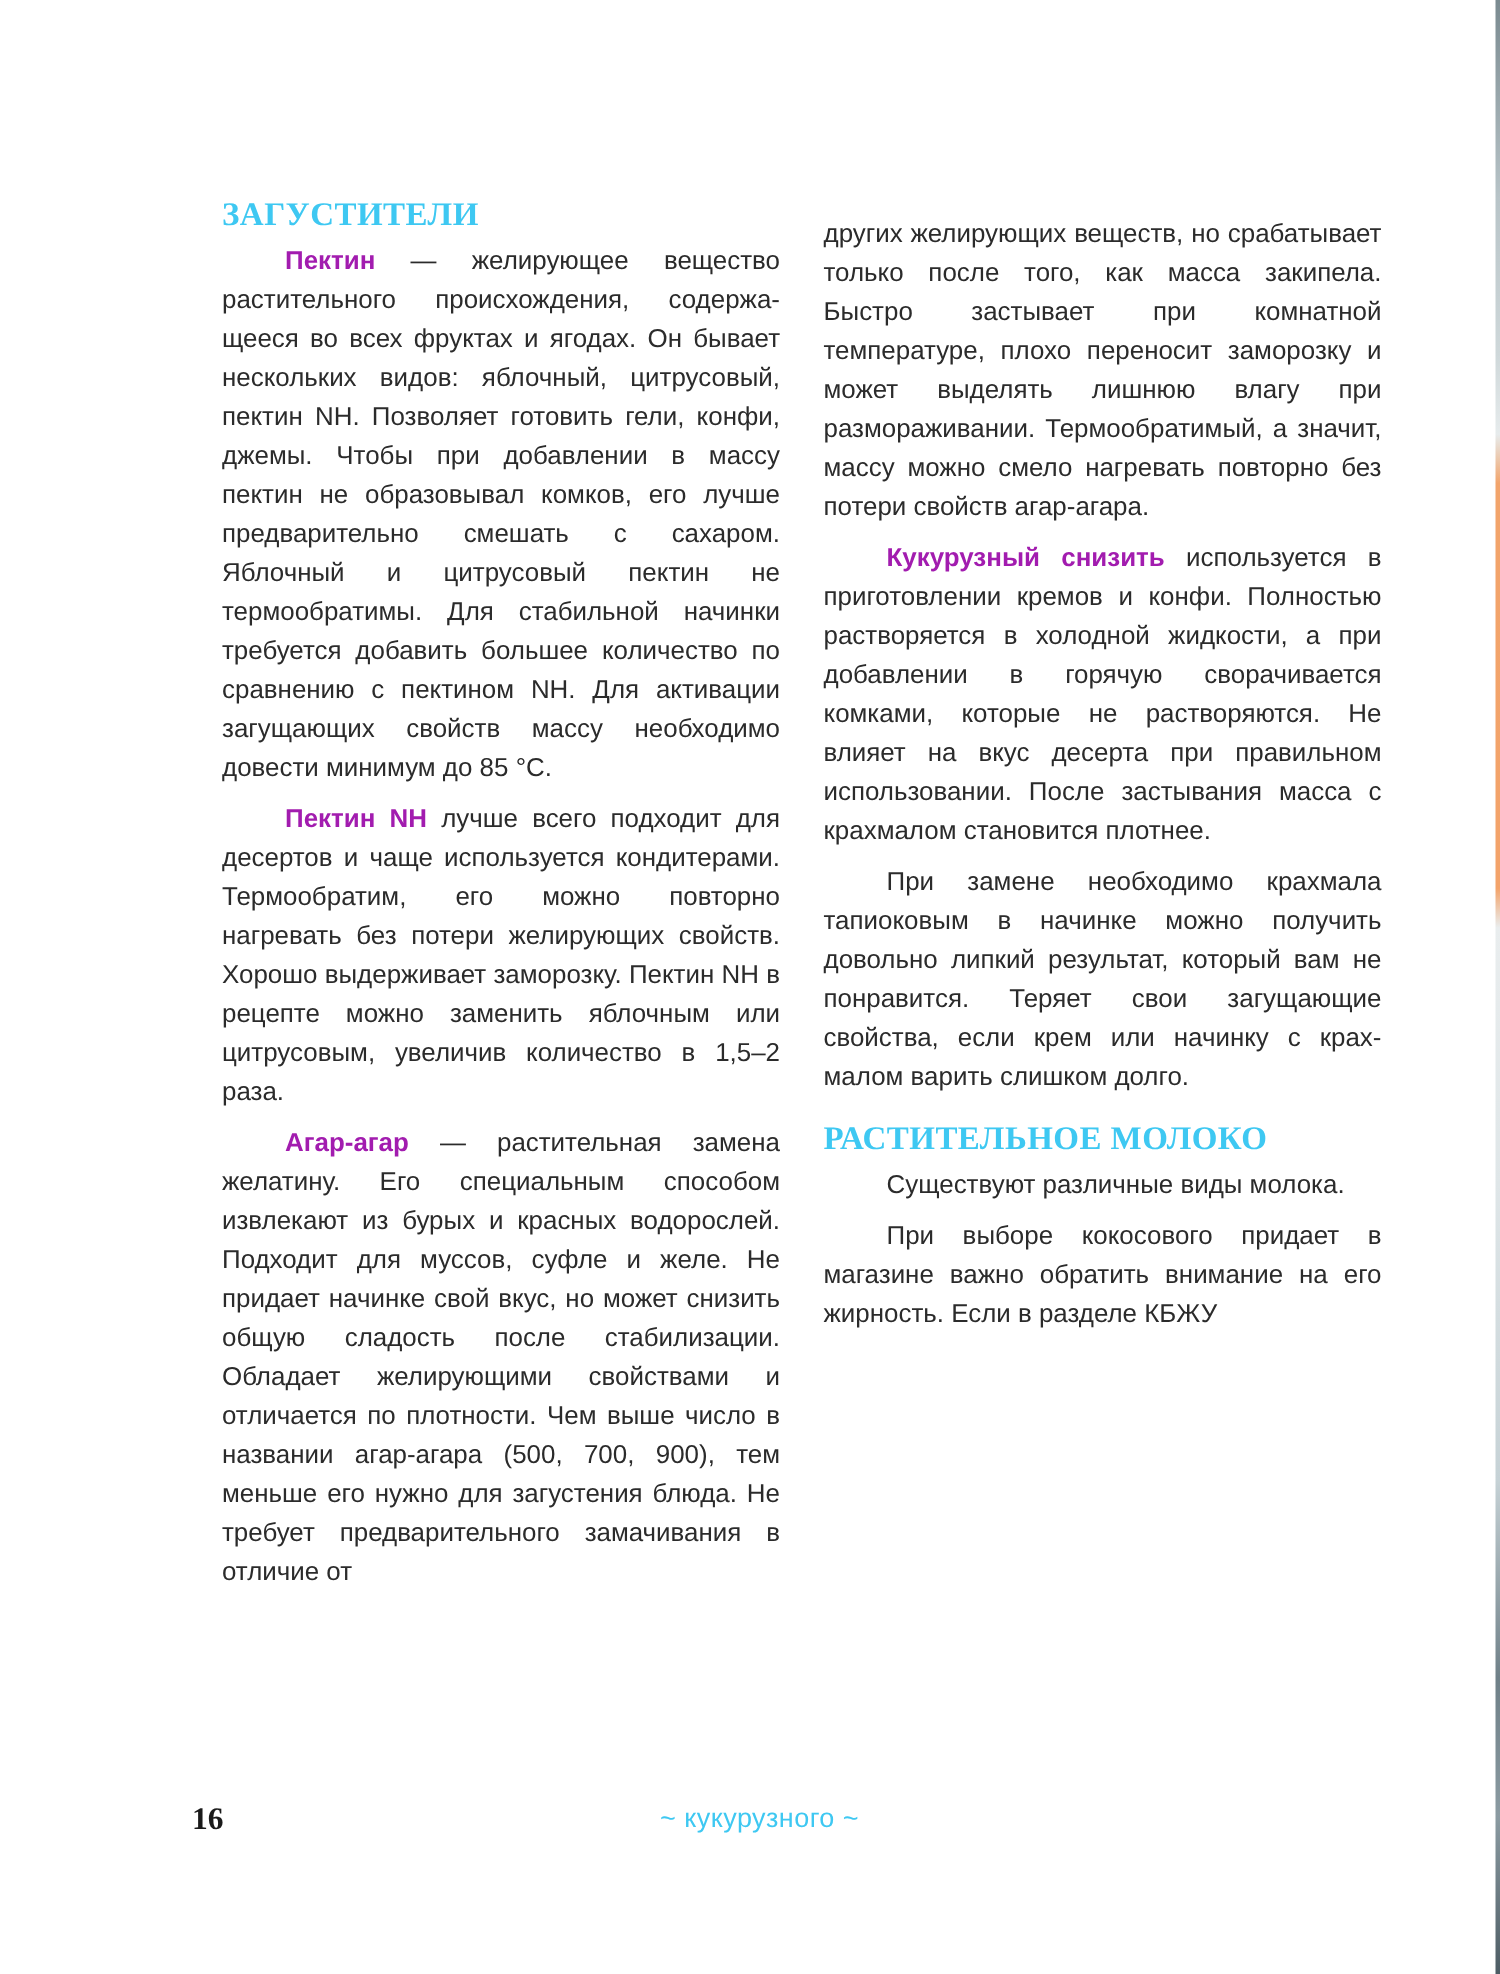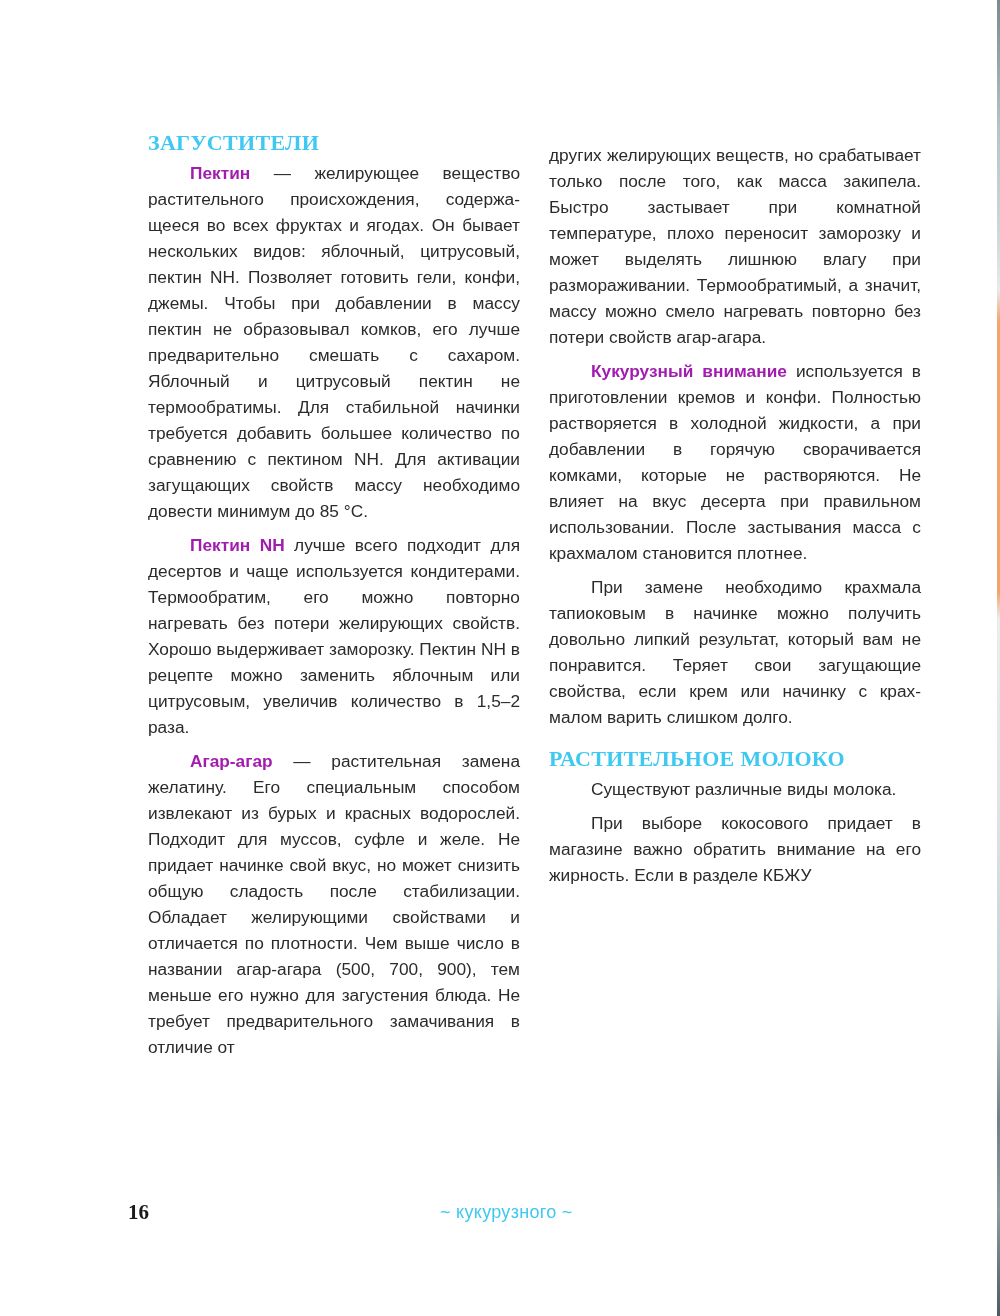--- a/index.html
+++ b/index.html
@@ -88,21 +88,21 @@
     <div style="height:4px;"></div>
     <p class="para"><span class="term">Пектин</span><span> — желирующее вещество растительного происхождения, содержа­щееся во всех фруктах и ягодах. Он быва­ет нескольких видов: яблочный, цитрусо­вый, пектин NH. Позволяет готовить гели, конфи, джемы. Чтобы при добавлении в массу пектин не образовывал комков, его лучше предварительно смешать с са­харом. Яблочный и цитрусовый пектин не термообратимы. Для стабильной на­чинки требуется добавить большее коли­чество по сравнению с пектином NH. Для активации загущающих свойств массу необходимо довести минимум до 85 °C.</span></p>
     <p class="para"><span class="term">Пектин NH</span><span> лучше всего подходит для десертов и чаще используется кон­дитерами. Термообратим, его можно повторно нагревать без потери жели­рующих свойств. Хорошо выдерживает заморозку. Пектин NH в рецепте можно заменить яблочным или цитрусовым, уве­личив количество в 1,5–2 раза.</span></p>
     <p class="para"><span class="term">Агар-агар</span><span> — растительная заме­на желатину. Его специальным спосо­бом извлекают из бурых и красных во­дорослей. Подходит для муссов, суфле и желе. Не придает начинке свой вкус, но может снизить общую сладость после стабилизации. Обладает желирующими свойствами и отличается по плотности. Чем выше число в названии агар-агара (500, 700, 900), тем меньше его нужно для загустения блюда. Не требует пред­варительного замачивания в отличие от</span></p>
   </div>
 </div>
 
 <div class="col col-right">
   <div style="position:absolute; top:130px; left:1px; width:372px;margin-top:12px;">
     <p class="para noindent">других желирующих веществ, но сра­батывает только после того, как масса закипела. Быстро застывает при комнат­ной температуре, плохо переносит замо­розку и может выделять лишнюю влагу при размораживании. Термообратимый, а значит, массу можно смело нагревать повторно без потери свойств агар-агара.</p>
-    <p class="para"><span class="term">Кукурузный внимание</span><span> используется в приготовлении кремов и конфи. Полно­стью растворяется в холодной жидкости, а при добавлении в горячую сворачива­ется комками, которые не растворяются. Не влияет на вкус десерта при правиль­ном использовании. После застывания масса с крахмалом становится плотнее.</span></p>
+    <p class="para"><span class="term">Кукурузный снизить</span><span> используется в приготовлении кремов и конфи. Полно­стью растворяется в холодной жидкости, а при добавлении в горячую сворачива­ется комками, которые не растворяются. Не влияет на вкус десерта при правиль­ном использовании. После застывания масса с крахмалом становится плотнее.</span></p>
     <p class="para">При замене необходимо крахмала тапиоковым в начинке можно получить довольно липкий результат, который вам не понравится. Теряет свои загущающие свойства, если крем или начинку с крах­малом варить слишком долго.</p>
     <div style="height:16px;"></div>
     <h2 class="section-title">РАСТИТЕЛЬНОЕ МОЛОКО</h2>
     <div style="height:4px;"></div>
     <p class="para">Существуют различные виды молока.</p>
     <p class="para">При выборе кокосового придает в магазине важно обратить внимание на его жирность. Если в разделе КБЖУ</p>
   </div>
 </div>
 
 <div class="footer-page">16</div>

